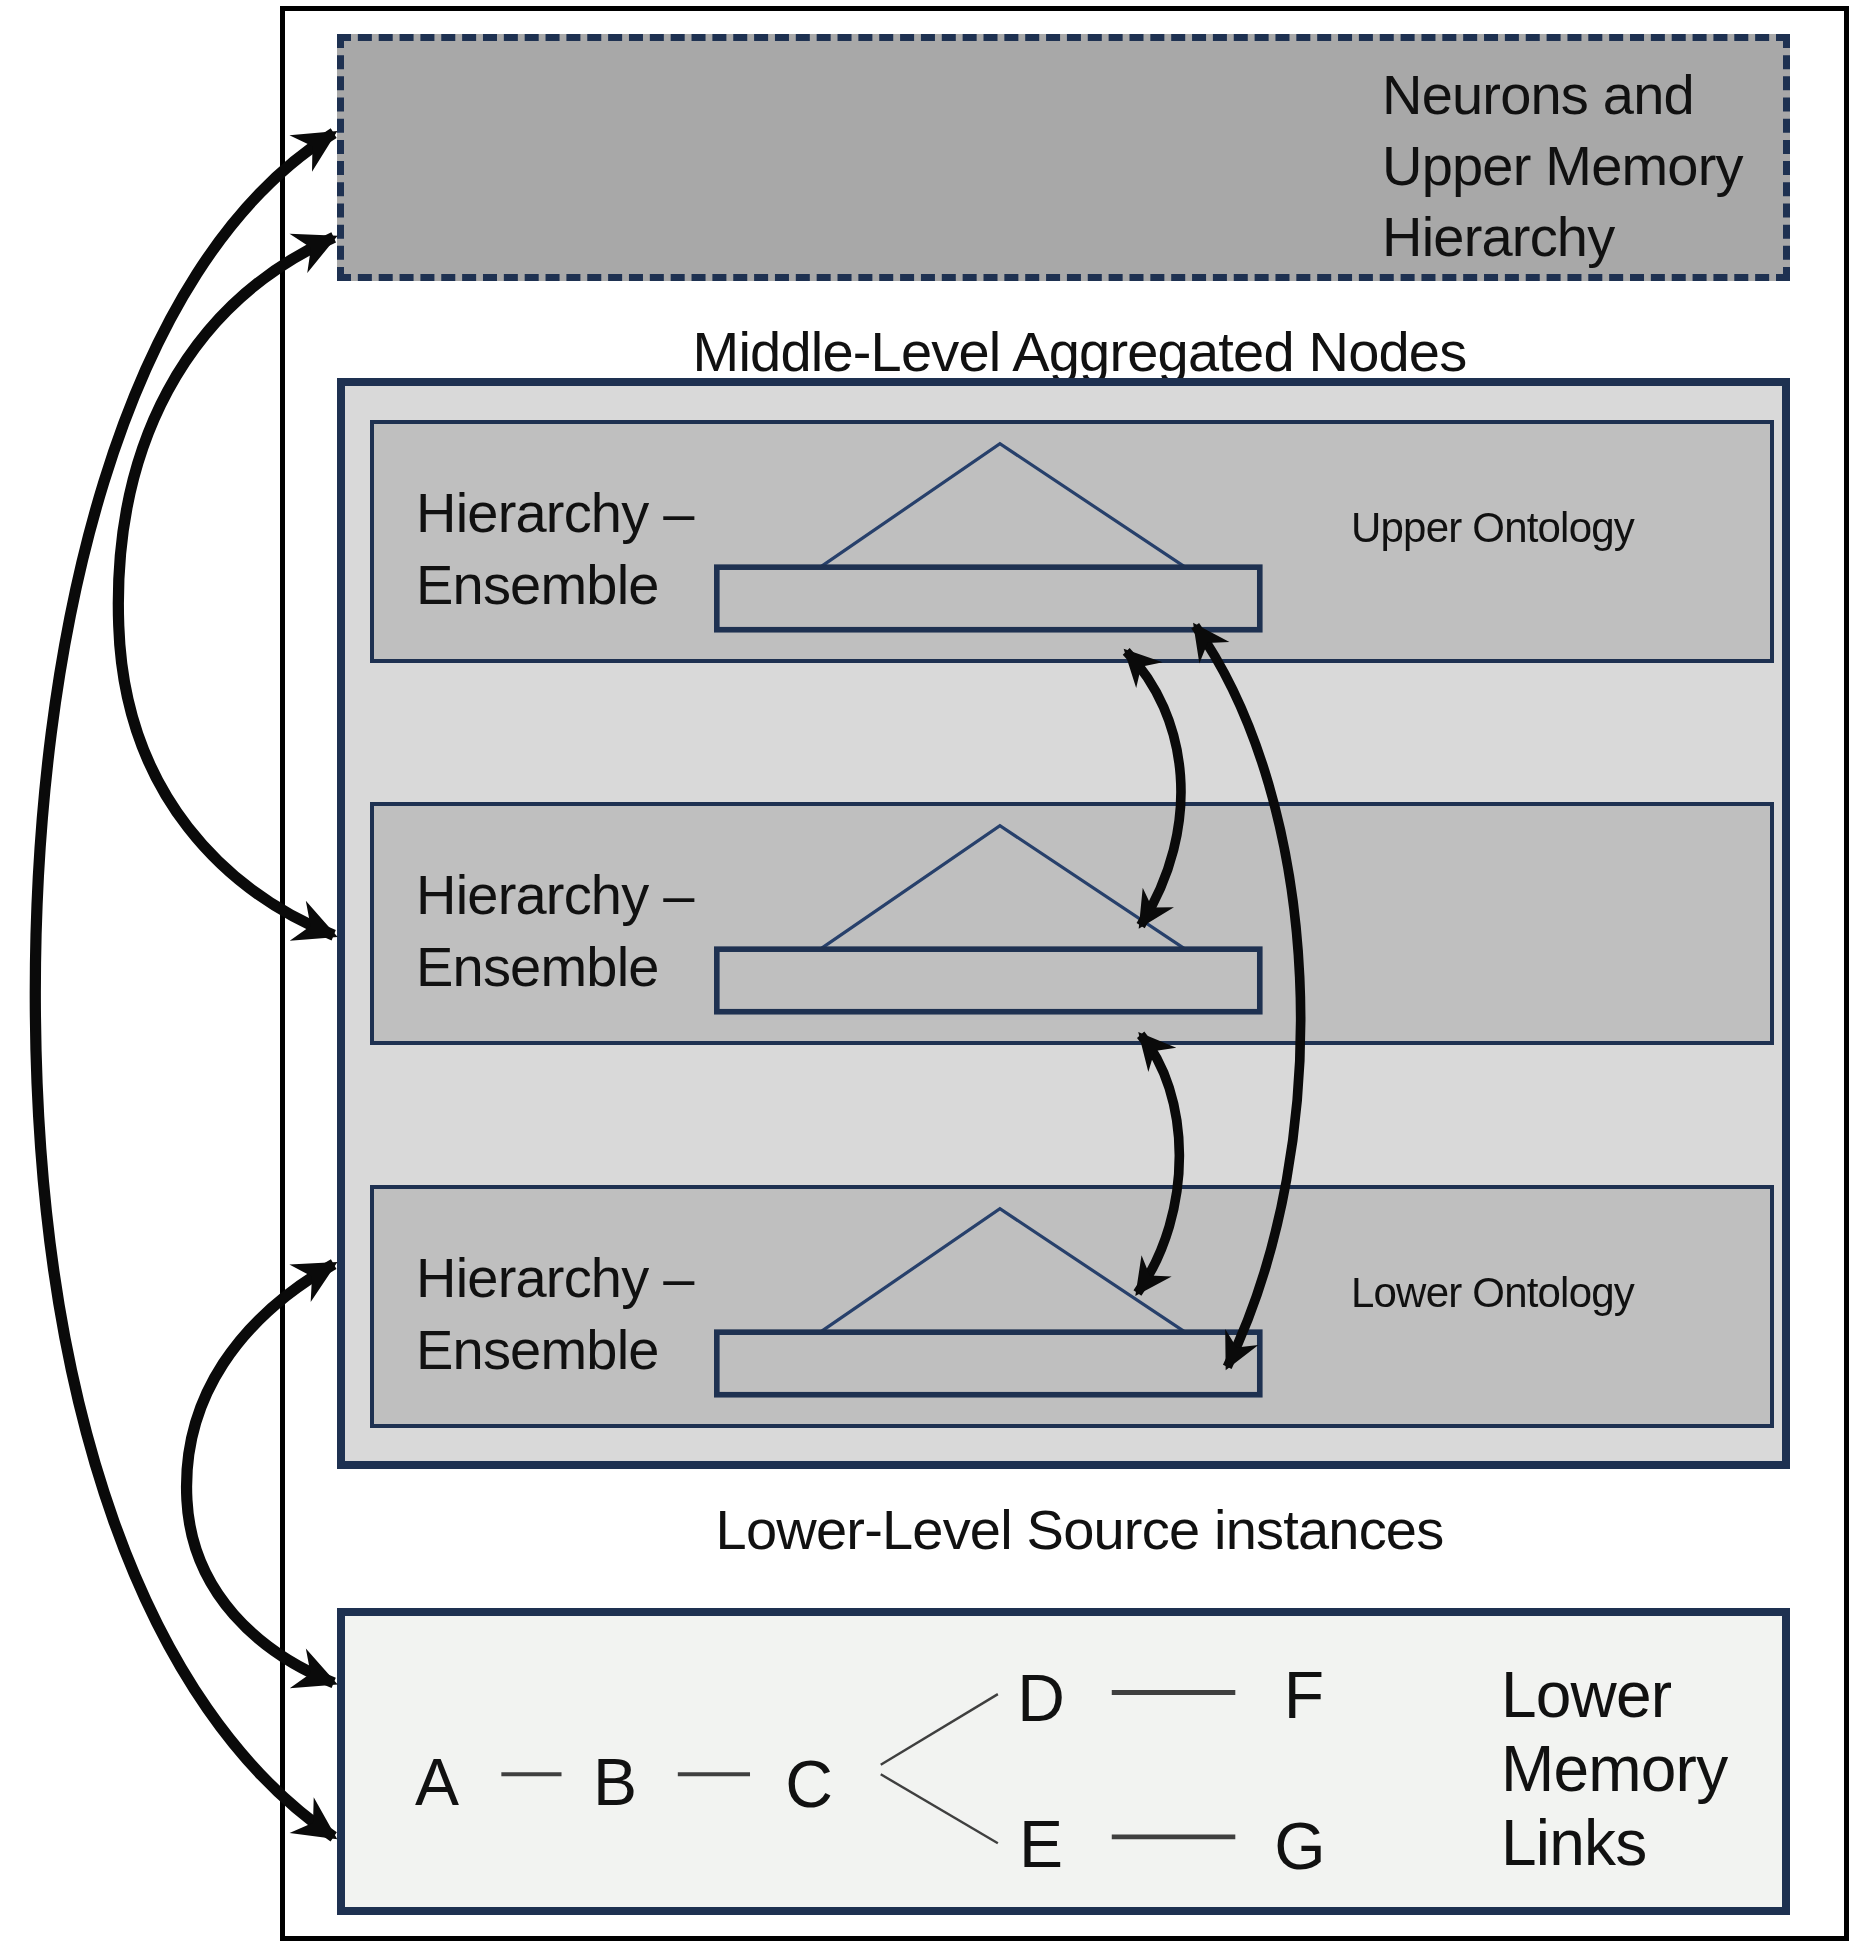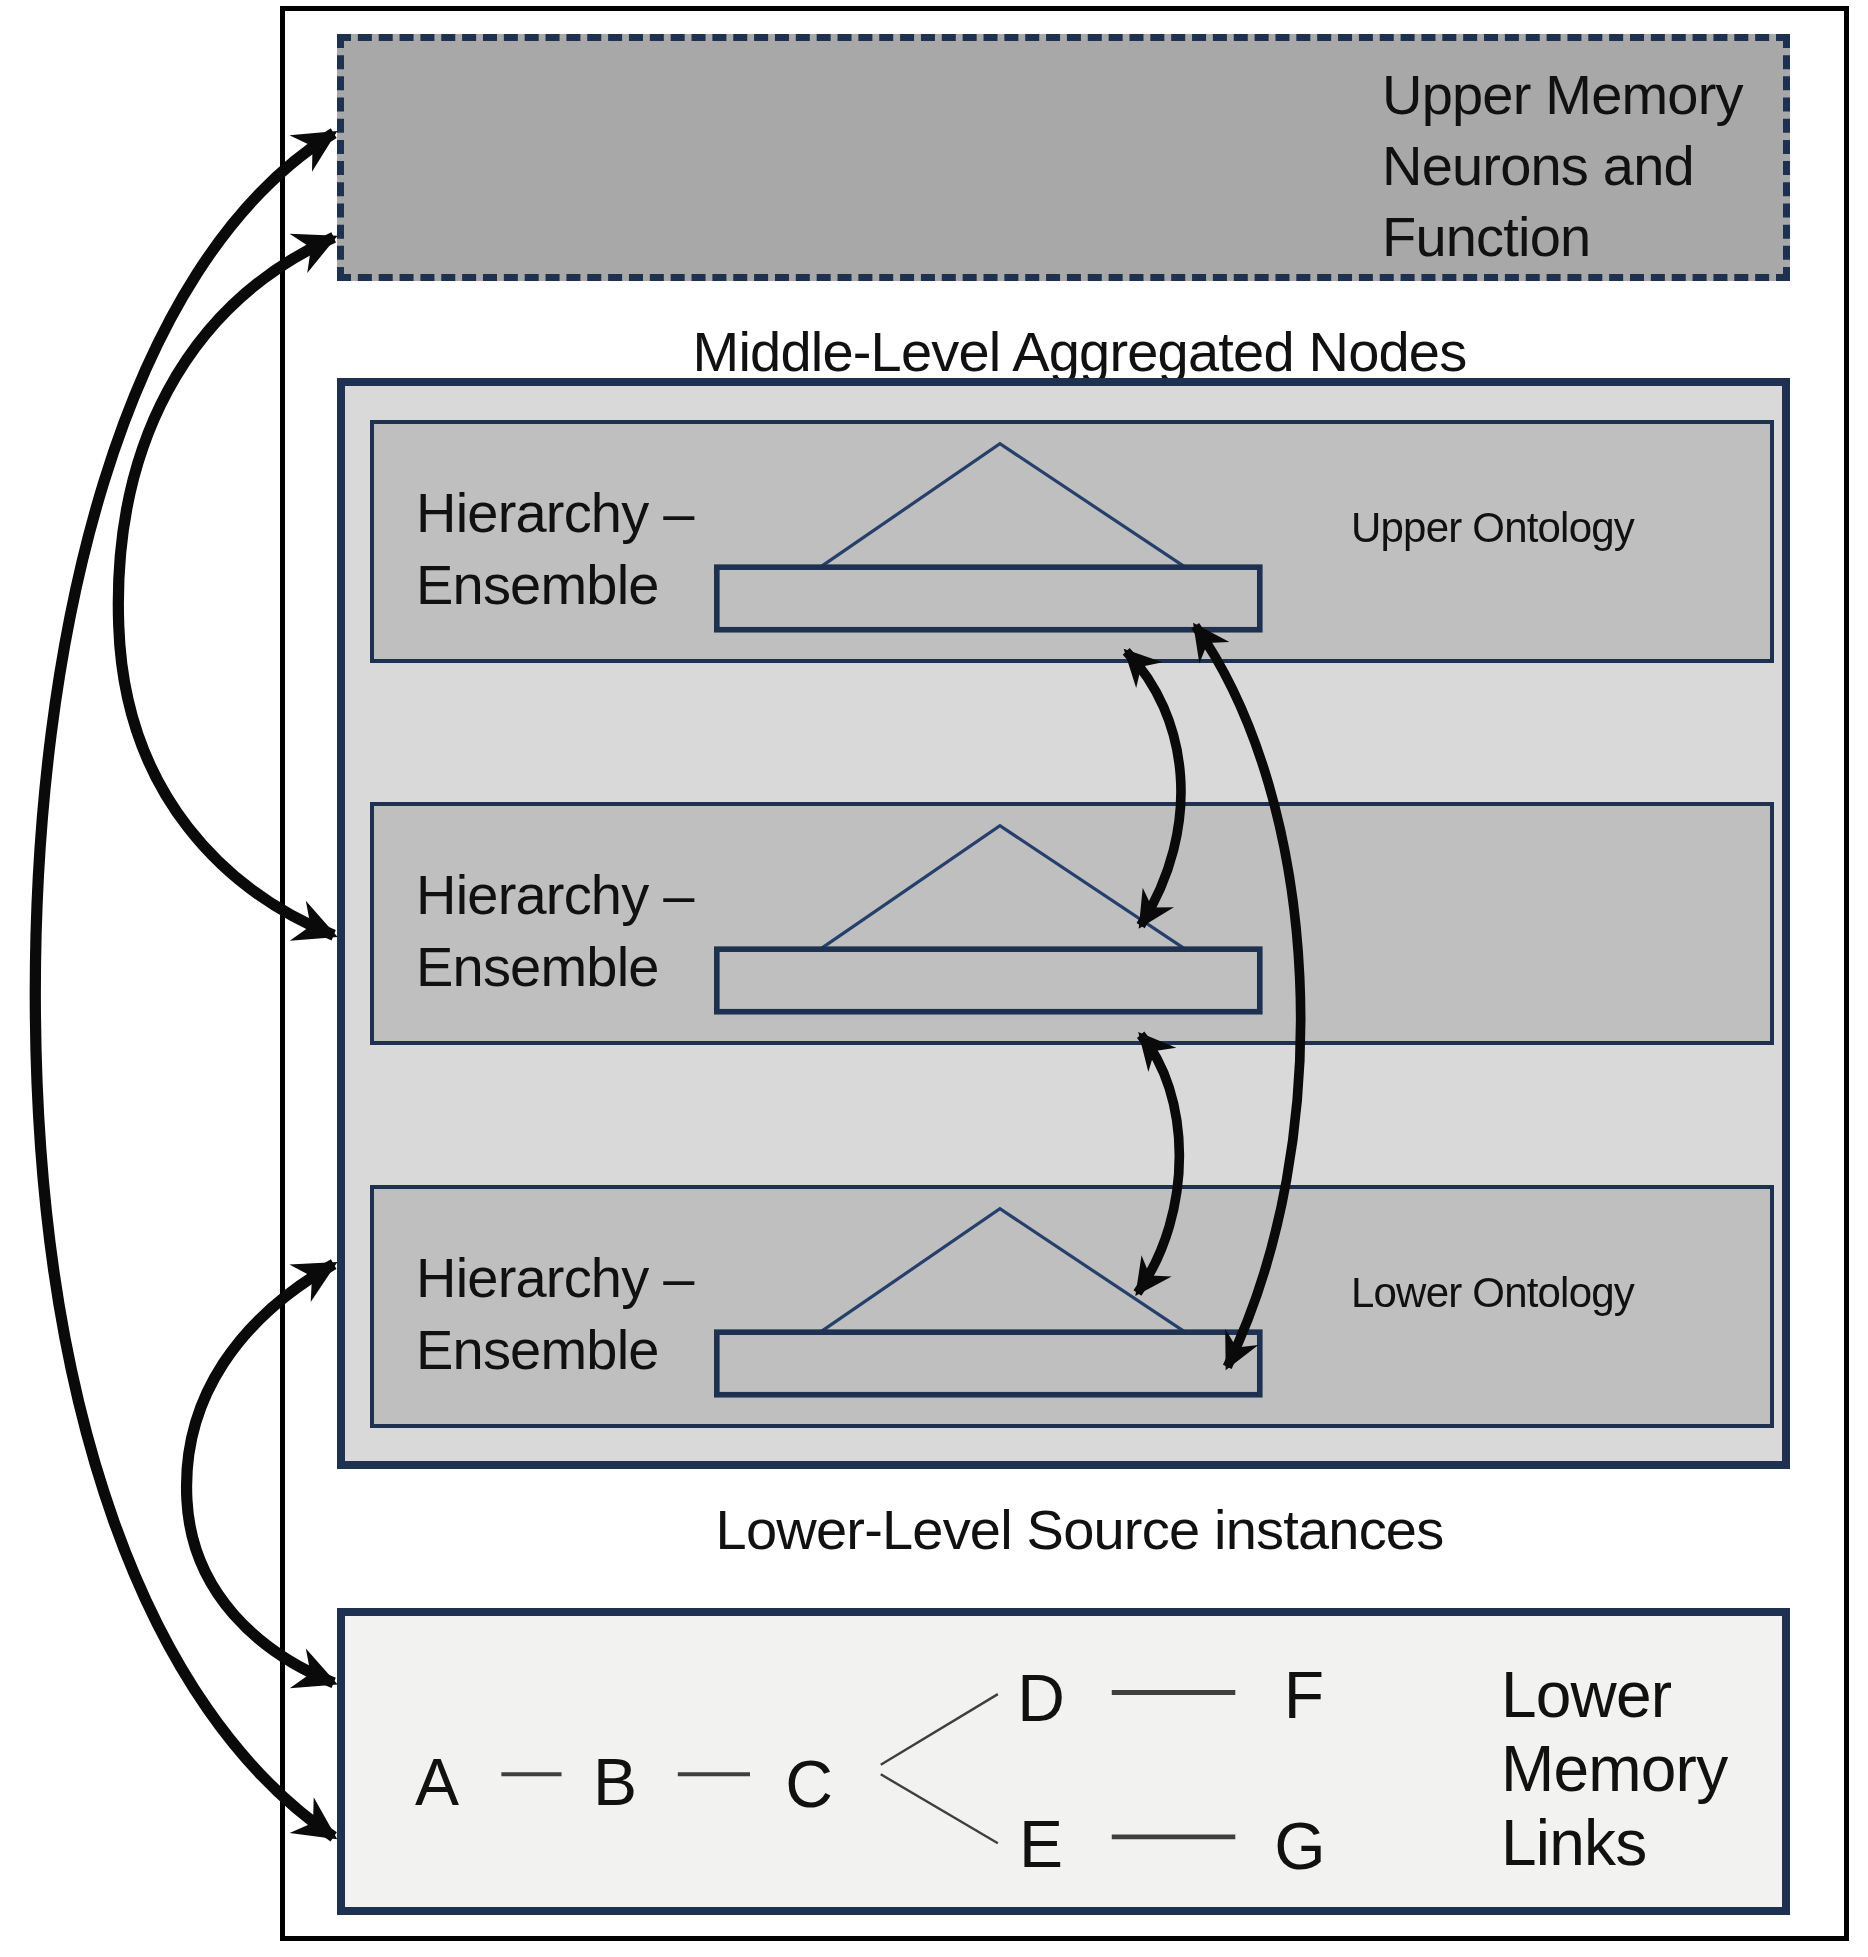--- a/index.html
+++ b/index.html
@@ -38,23 +38,23 @@
 </style>
 </head>
 <body>
 
 <div id="canvas">
 
   <div class="frame"></div>
 
   <div class="top-box">
     <div class="txt">
+      <div>Neurons and</div>
       <div>Upper Memory</div>
-      <div>Neurons and</div>
-      <div>Function</div>
+      <div>Hierarchy</div>
     </div>
   </div>
 
   <div id="mid-title" class="section-title">Middle-Level Aggregated Nodes</div>
 
   <div class="mid-box">
 
     <div class="band b0">
       <div class="label">
         <div>Hierarchy –</div>

